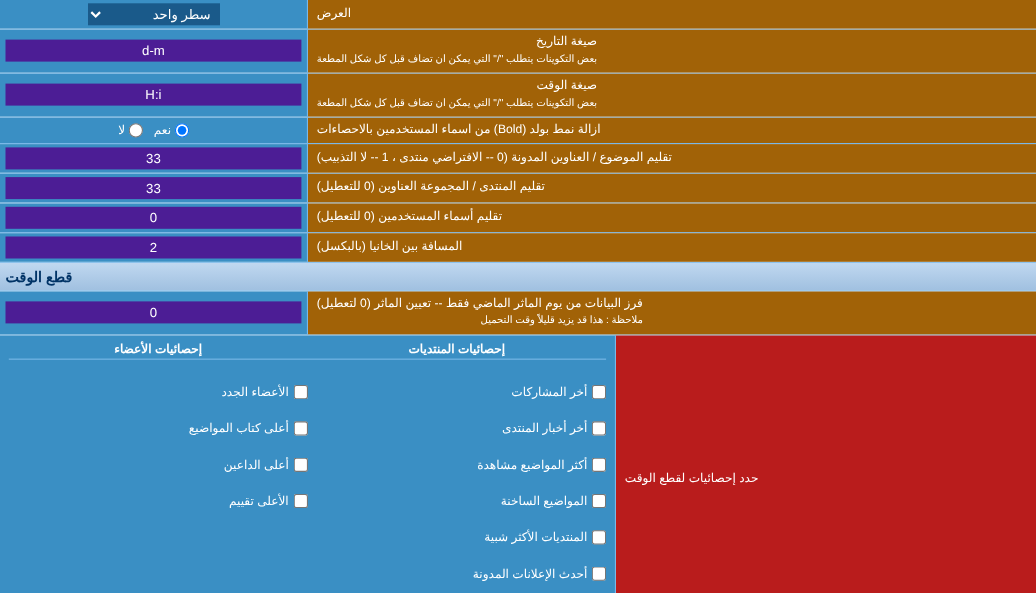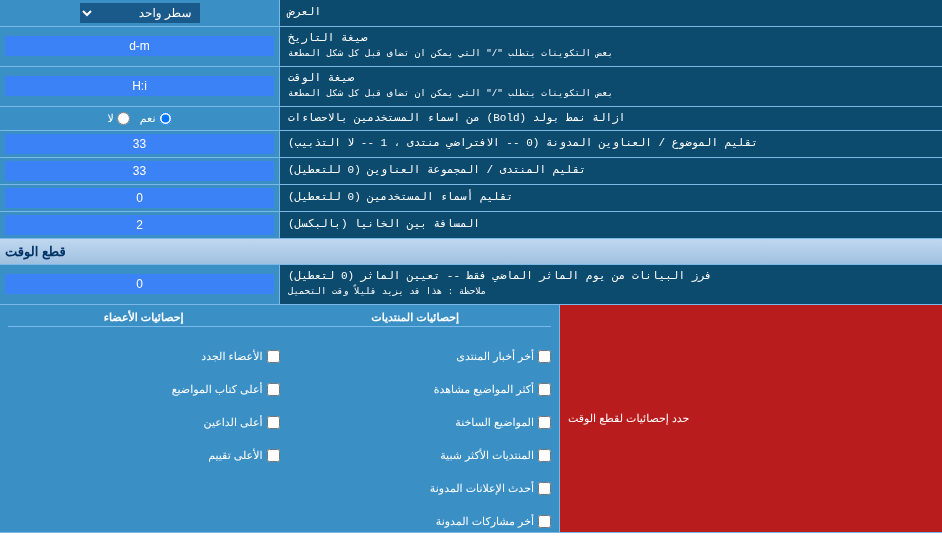--- a/index.html
+++ b/index.html
@@ -11,45 +11,44 @@
       background: #fff;
     }
 
     .row {
       display: flex;
       border-bottom: 1px solid #7ab8e8;
     }
 
     .label-cell {
       flex: 1;
-      background: #0c4a6e;
+      background: #a16207;
       color: #fff;
       padding: 4px 8px;
-      text-align: left;
+      text-align: right;
       display: flex;
       align-items: center;
       justify-content: flex-end;
       font-size: 11px;
       line-height: 1.4;
-      font-family: Liberation Mono, monospace;
     }
 
     .input-cell {
       width: 280px;
       background: #3a8fc4;
       display: flex;
       align-items: center;
       justify-content: center;
       padding: 3px 5px;
       border-right: 1px solid #7ab8e8;
     }
 
     .input-cell input[type="text"] {
       width: 100%;
-      background: #3b82f6;
+      background: #4c1d95;
       color: #fff;
       border: none;
       padding: 3px 6px;
       font-size: 12px;
       text-align: center;
       direction: ltr;
     }
 
     .input-cell select {
       background: #1a5a8a;
@@ -256,20 +255,24 @@
   <div class="checkboxes-label-cell">
     <span>حدد إحصائيات لقطع الوقت</span>
   </div>
   <div class="checkboxes-cols-cell">
     <div class="checkbox-cols-wrapper">
 
       <div class="checkbox-col">
         <div class="checkbox-col-header">إحصائيات المنتديات</div>
         <div class="checkbox-item">
           <input type="checkbox" style=""> 
+            <span>أخر المشاركات</span>
+        </div>
+        <div class="checkbox-item">
+          <input type="checkbox" style=""> 
             <span>أخر أخبار المنتدى</span>
         </div>
         <div class="checkbox-item">
           <input type="checkbox" style=""> 
             <span>أكثر المواضيع مشاهدة</span>
         </div>
         <div class="checkbox-item">
           <input type="checkbox" style=""> 
             <span>المواضيع الساخنة</span>
         </div>

